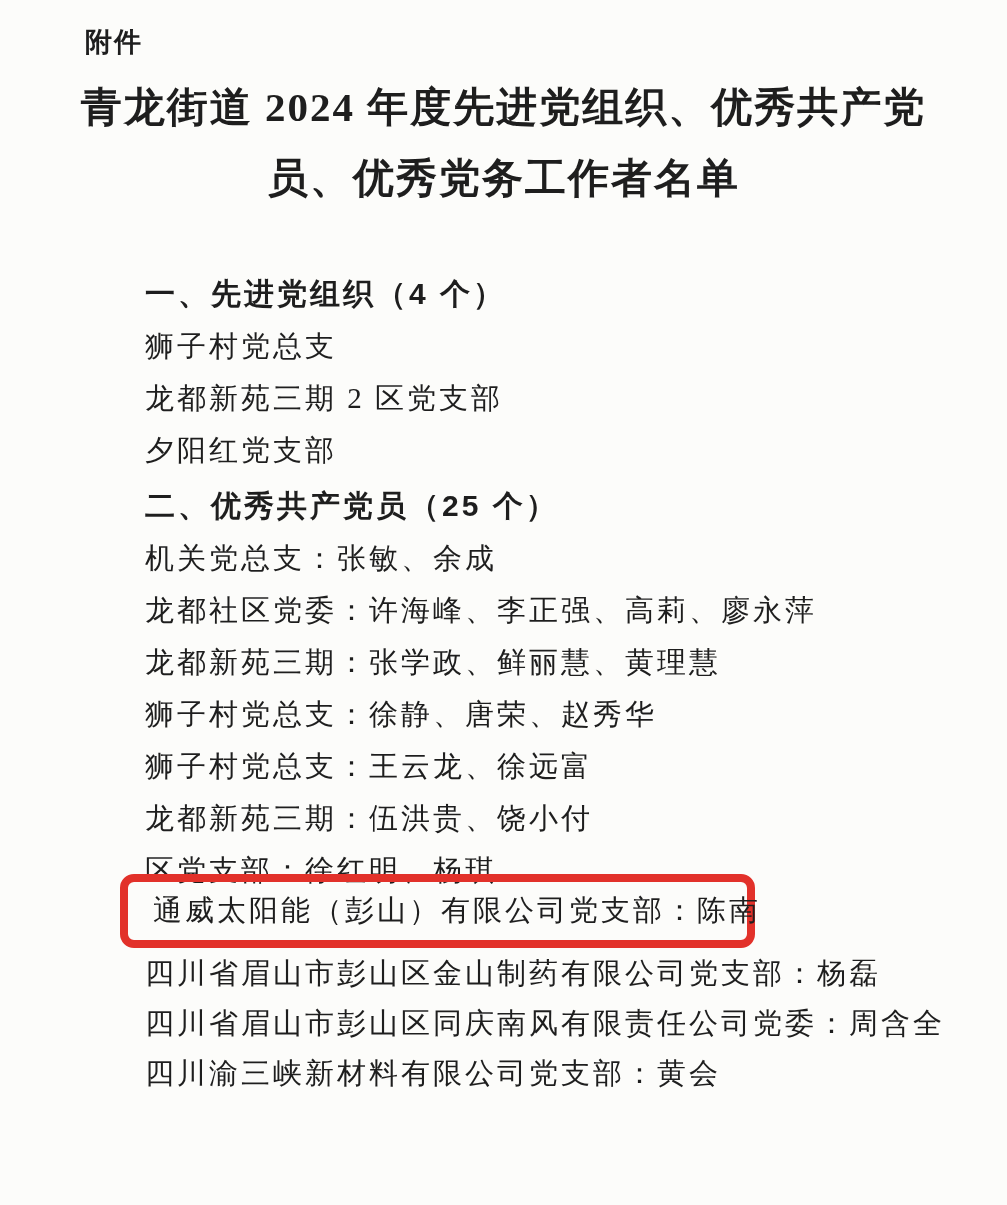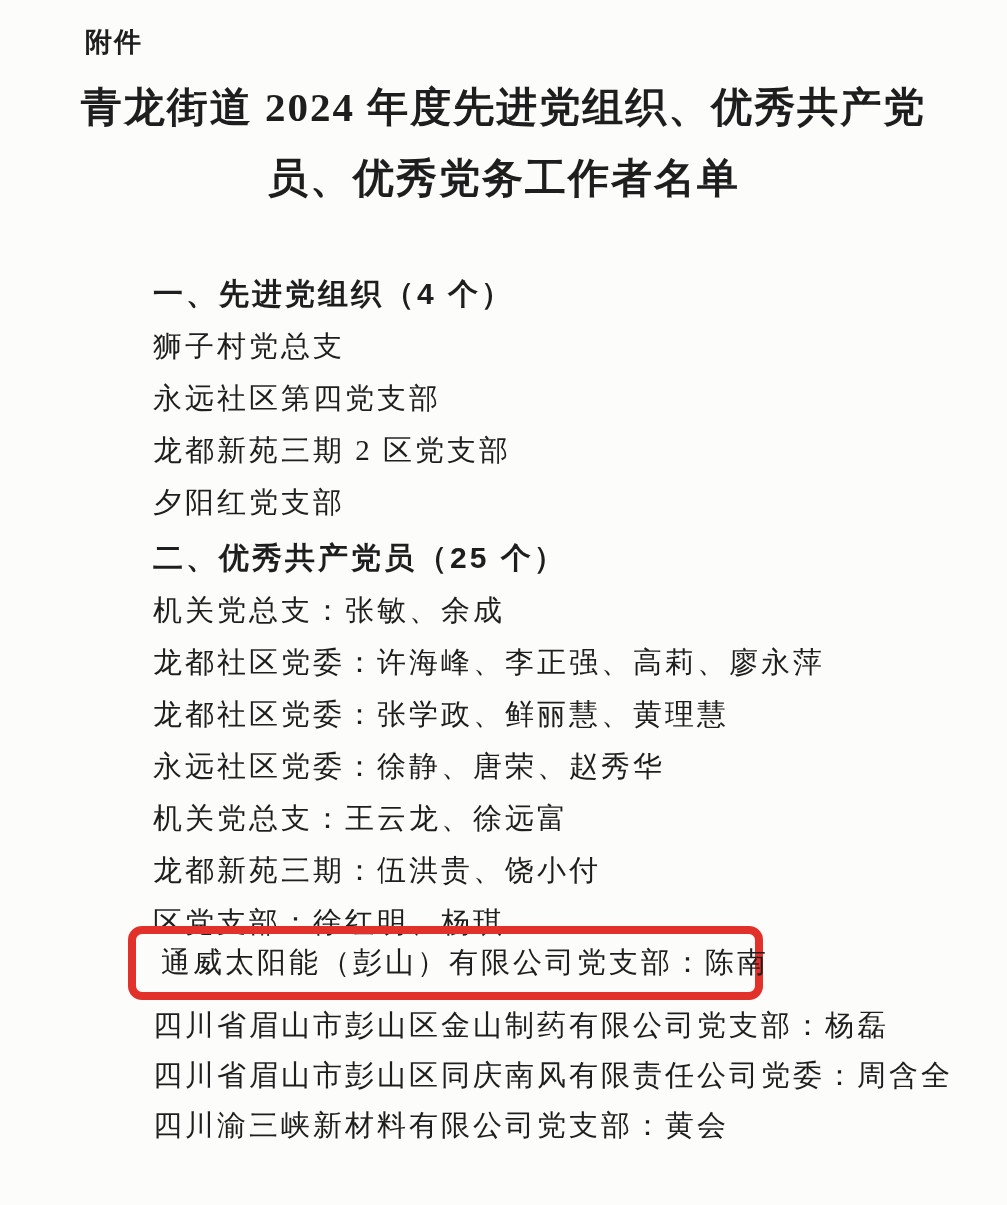--- a/index.html
+++ b/index.html
@@ -32,21 +32,20 @@
     font-weight: bold;
     font-size: 41px;
     line-height: 71px;
     letter-spacing: 2px;
   }
   .content {
     position: absolute;
     left: 145px;
     top: 268px;
     width: 832px;
-    margin-left: 8px;
   }
   .sec-heading {
     font-family: "Liberation Sans", sans-serif;
     font-weight: bold;
     font-size: 30px;
     line-height: 52px;
     letter-spacing: 3px;
   }
   .sec-heading.second { margin-top: 4px; }
   .body-line {
@@ -75,30 +74,29 @@
   <div class="attachment">附件</div>
 
   <div class="title">
     <div>青龙街道 2024 年度先进党组织、优秀共产党</div>
     <div>员、优秀党务工作者名单</div>
   </div>
 
   <div class="content">
     <div class="sec-heading">一、先进党组织（4 个）</div>
     <div class="body-line">狮子村党总支</div>
-    <div class="body-line">永远社区第四党支部</div>
     <div class="body-line">龙都新苑三期 2 区党支部</div>
     <div class="body-line">夕阳红党支部</div>
 
     <div class="sec-heading second">二、优秀共产党员（25 个）</div>
     <div class="body-line">机关党总支：张敏、余成</div>
     <div class="body-line">龙都社区党委：许海峰、李正强、高莉、廖永萍</div>
-    <div class="body-line">龙都社区党委：张学政、鲜丽慧、黄理慧</div>
-    <div class="body-line">永远社区党委：徐静、唐荣、赵秀华</div>
-    <div class="body-line">机关党总支：王云龙、徐远富</div>
+    <div class="body-line">龙都新苑三期：张学政、鲜丽慧、黄理慧</div>
+    <div class="body-line">狮子村党总支：徐静、唐荣、赵秀华</div>
+    <div class="body-line">狮子村党总支：王云龙、徐远富</div>
     <div class="body-line">龙都新苑三期：伍洪贵、饶小付</div>
     <div class="body-line">区党支部：徐红明、杨琪</div>
 
     <div class="highlight-box" style="border-color: rgb(226, 49, 42);">
       <div class="body-line">通威太阳能（彭山）有限公司党支部：陈南</div>
     </div>
 
     <div class="tail">
       <div class="body-line">四川省眉山市彭山区金山制药有限公司党支部：杨磊</div>
       <div class="body-line">四川省眉山市彭山区同庆南风有限责任公司党委：周含全</div>

